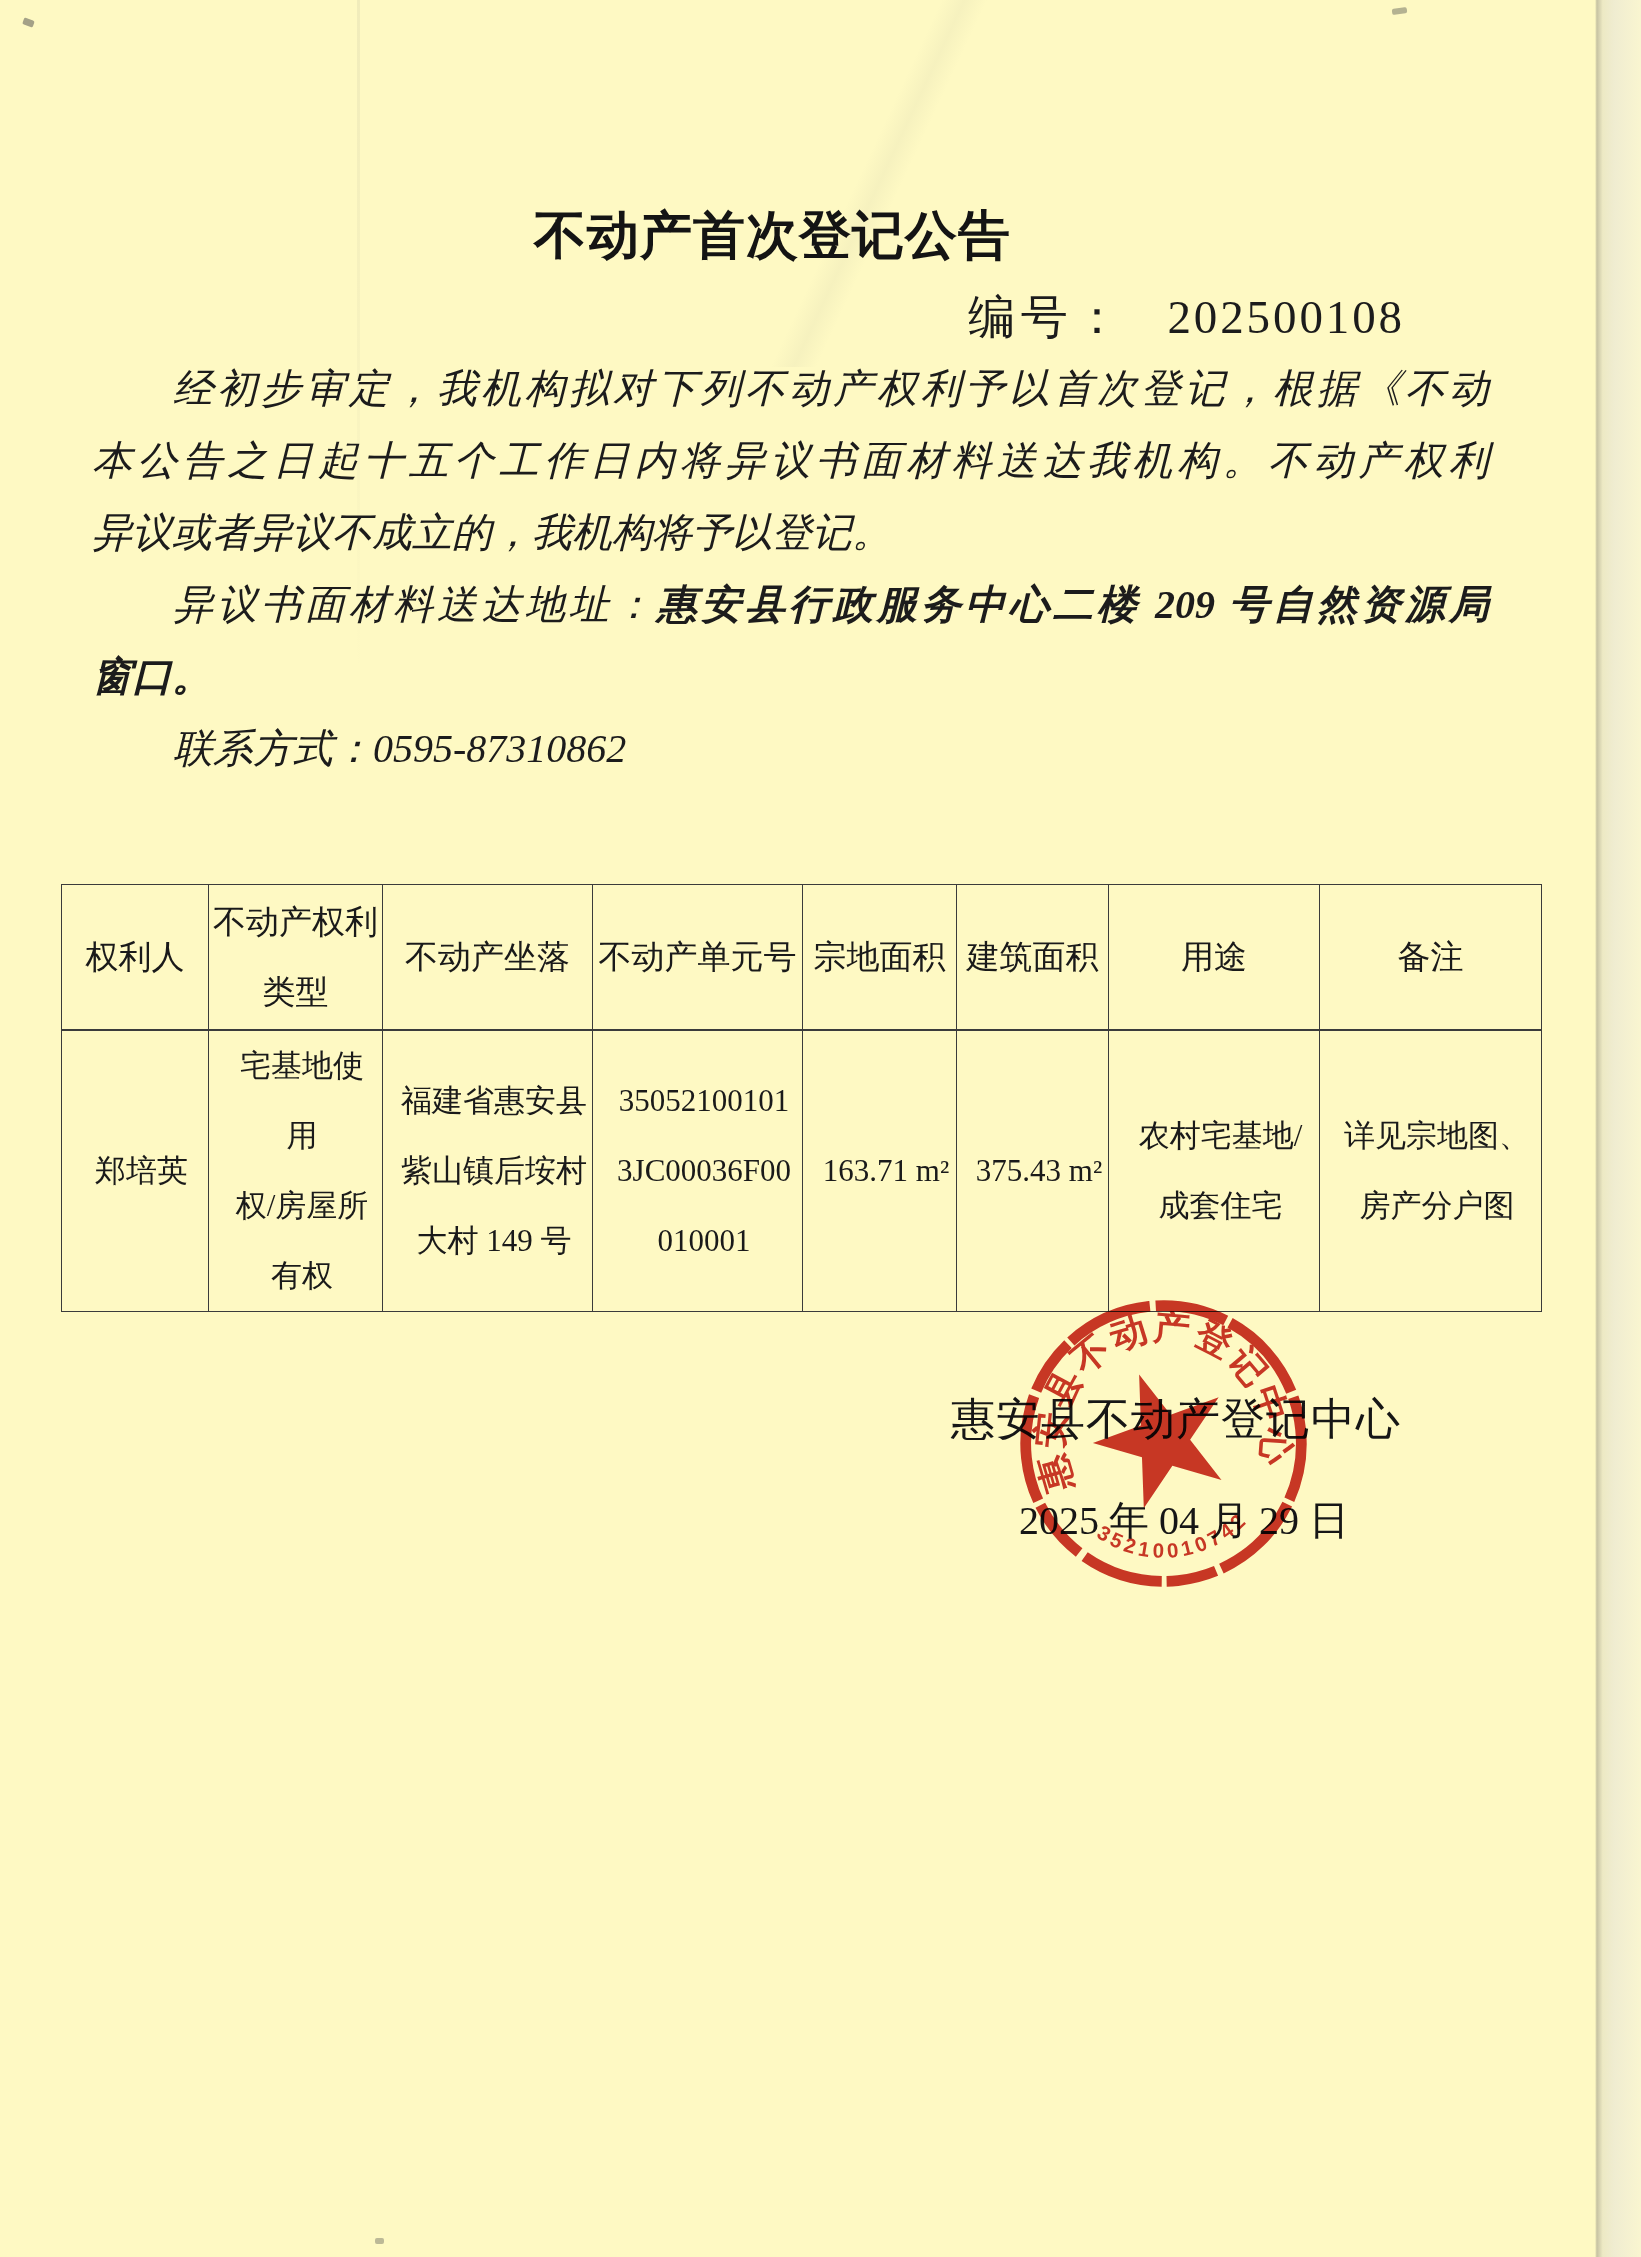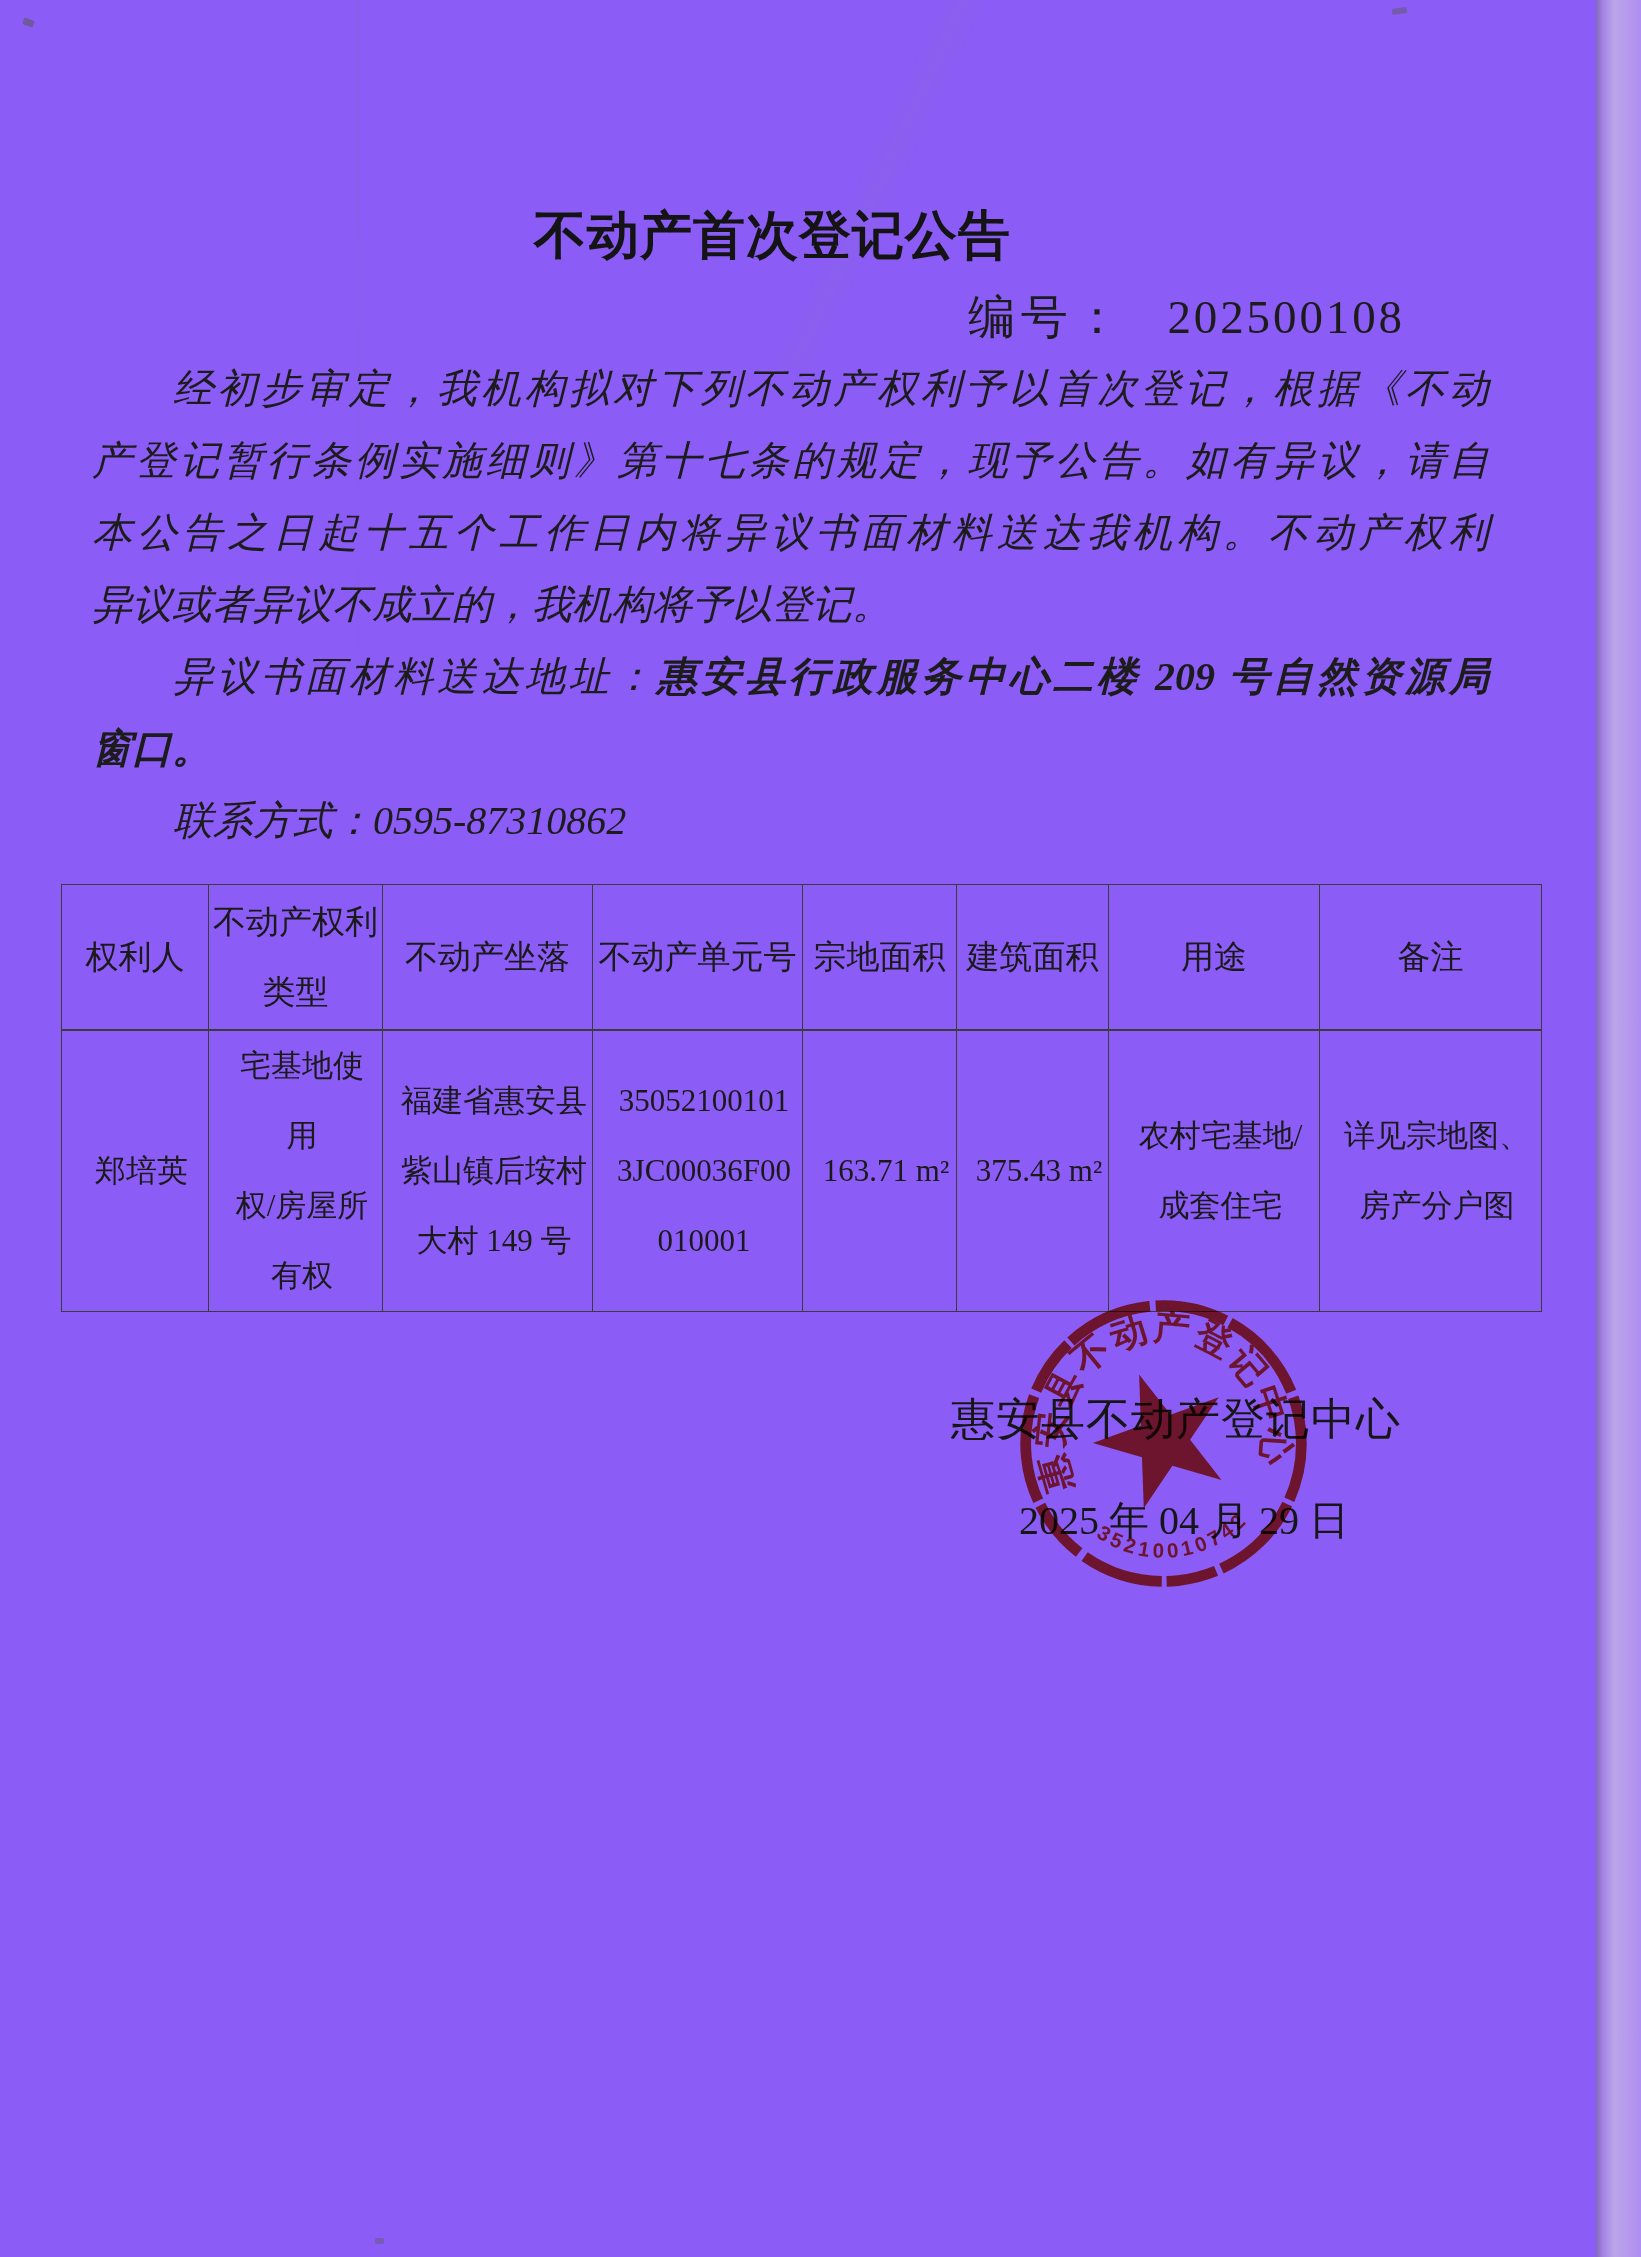--- a/index.html
+++ b/index.html
@@ -1,19 +1,19 @@
 <!DOCTYPE html>
 <html lang="zh"><head>
 <meta charset="utf-8">
 <style>
   html,body{margin:0;padding:0;background:#ffffff;}
   .page{
     position:relative;
     width:1641px;height:2257px;
-    background:#8b5cf6;
+    background:#fef9c3;
     overflow:hidden;
     font-family:"Liberation Serif","DejaVu Serif",serif;
     color:#1c1c1c;
   }
   
   .edge-right{
     position:absolute;top:0;right:0;width:46px;height:100%;
     background:linear-gradient(to right,
       rgba(130,128,122,0.0) 0px,
       rgba(130,128,122,0.45) 1.9px,
@@ -81,21 +81,20 @@
   <div class="crease2"></div>
 
   <div class="doc-title">不动产首次登记公告</div>
 
   <div class="doc-number">
     <span>编号：</span><span class="num">202500108</span>
   </div>
 
   <div class="body-block">
     <div class="bline just indent">经初步审定，我机构拟对下列不动产权利予以首次登记，根据《不动</div>
-    <div class="bline just">产登记暂行条例实施细则》第十七条的规定，现予公告。如有异议，请自</div>
     <div class="bline just">本公告之日起十五个工作日内将异议书面材料送达我机构。不动产权利</div>
     <div class="bline">异议或者异议不成立的，我机构将予以登记。</div>
     <div class="bline just indent">
       <span>异议书面材料送达地址：</span><span class="bold">惠安县行政服务中心二楼 209 号自然资源局</span>
     </div>
     <div class="bline bold">窗口。</div>
     <div class="bline indent">联系方式：0595-87310862</div>
   </div>
 
   <table class="reg">

